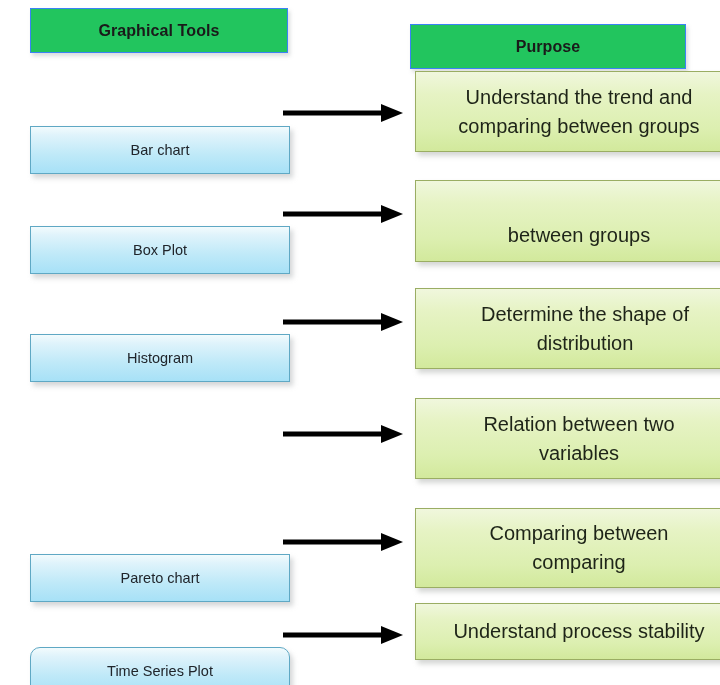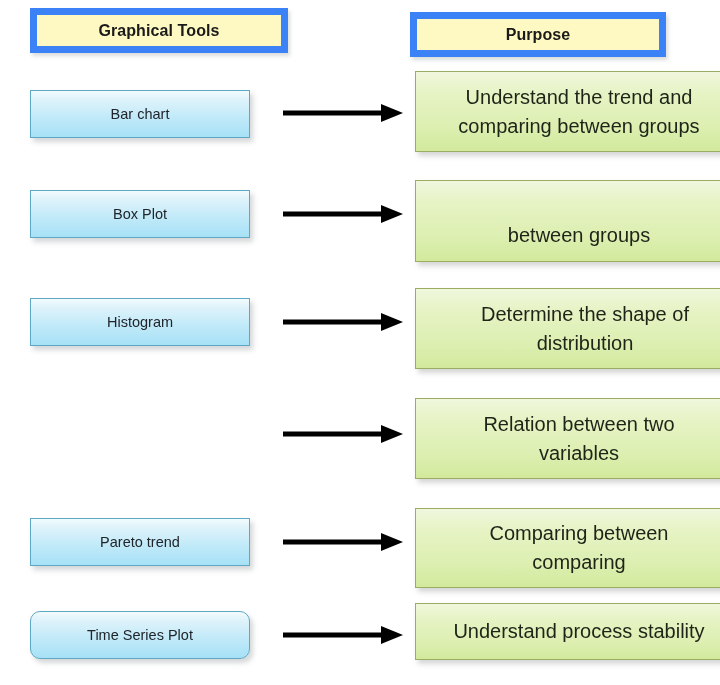--- a/index.html
+++ b/index.html
@@ -16,55 +16,56 @@
   #diagram {
     position: relative;
     width: 720px;
     height: 685px;
   }
 
   
   .header-box {
     position: absolute;
     box-sizing: border-box;
-    background: #fef9c3;
-    border: 7px solid #3b82f6;
+    background: #22c55e;
+    border: 1px solid #3b82f6;
     display: flex;
     align-items: center;
     justify-content: center;
     text-align: center;
     font-weight: bold;
     font-size: 16px;
     color: #1a1a1a;
     letter-spacing: 0.1px;
     box-shadow: 2px 3px 4px rgba(140,150,150,0.32);
   }
   #header-tools  { left: 30px;  top: 8px; width: 258px; height: 45px; }
-  #header-purpose{ left: 410px; top: 12px; width: 256px; height: 45px; }
+  #header-purpose{ left: 410px; top: 24px; width: 276px; height: 45px; }
 
   
   .tool-box {
     position: absolute;
     box-sizing: border-box;
     left: 30px;
-    width: 220px;
+    width: 260px;
     height: 48px;
     border: 1px solid #5fa8c4;
     background: linear-gradient(to bottom,
                 #f2fbfd 0%,
                 #dff3fb 18%,
                 #bfe9f8 60%,
                 #a7e1f7 100%);
     display: flex;
     align-items: center;
     justify-content: center;
     text-align: center;
     font-size: 14.5px;
     color: #20252b;
     box-shadow: 3px 4px 5px rgba(150,155,158,0.40);
+    margin-top: 36px;
   }
 
   
   .purpose-box {
     position: absolute;
     box-sizing: border-box;
     left: 415px;
     width: 328px;
     border: 1px solid #9aad63;
     background: linear-gradient(to bottom,
@@ -158,21 +159,21 @@
     </svg>
   </div>
 
   <div class="purpose-box" style="top:398px; height:81px;">
     <span>
       <span>Relation between two</span><br>
       <span>variables</span>
     </span>
   </div>
 
-  <div class="tool-box" style="top:518px;">Pareto trend</div>
+  <div class="tool-box" style="top:518px;">Pareto chart</div>
 
   <div class="arrow" style="top:531px;">
     <svg width="122" height="22" viewBox="0 0 122 22" xmlns="http://www.w3.org/2000/svg">
       <line x1="0" y1="11" x2="100" y2="11" stroke="#000000" stroke-width="5"></line>
       <polygon points="98,2 120,11 98,20" fill="#000000"></polygon>
     </svg>
   </div>
 
   <div class="purpose-box" style="top:508px; height:80px;">
     <span>

